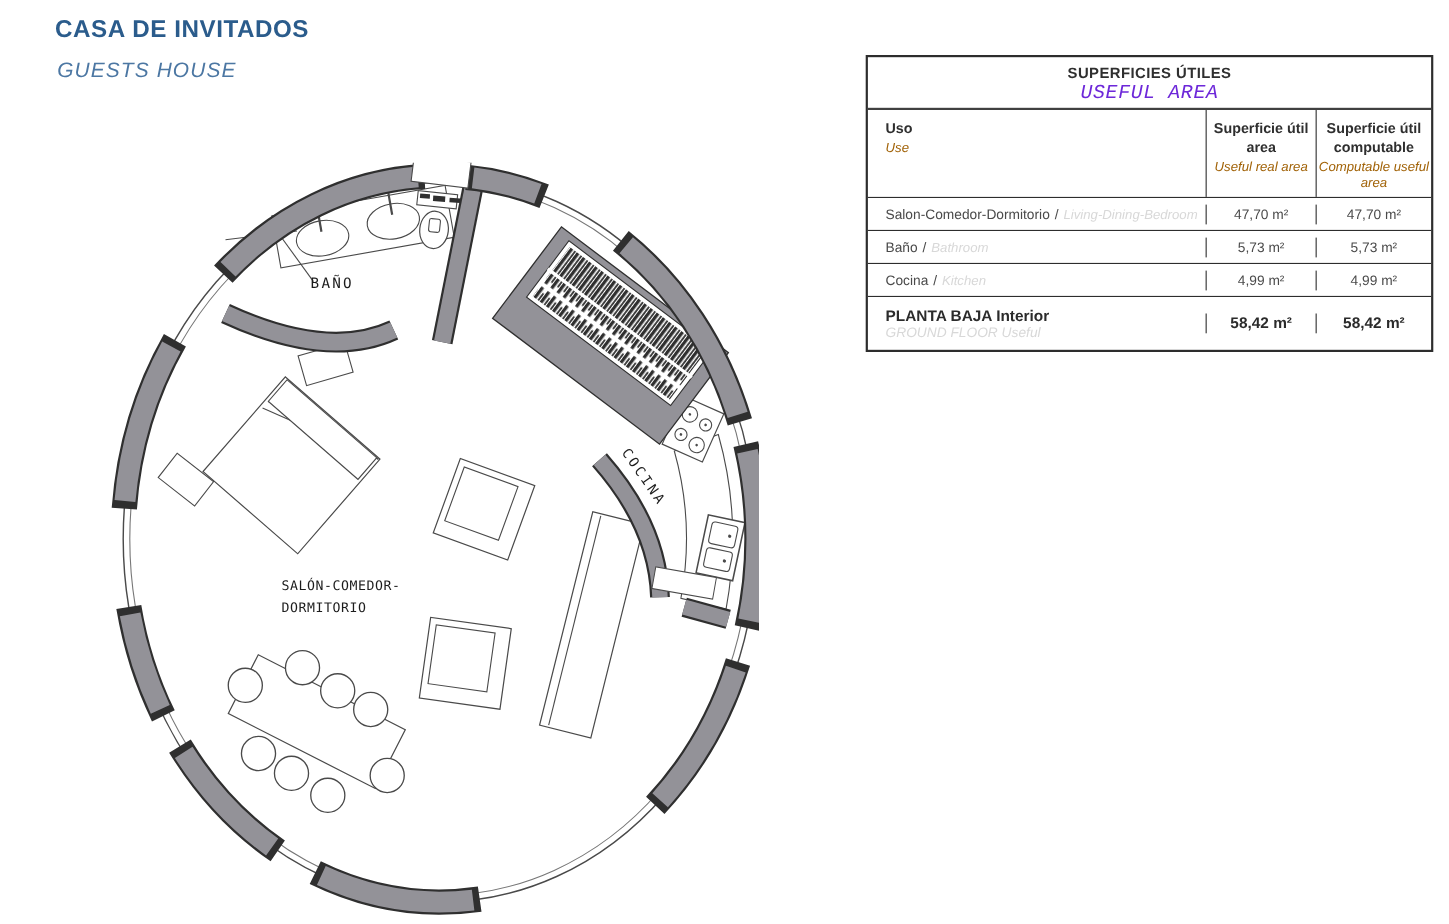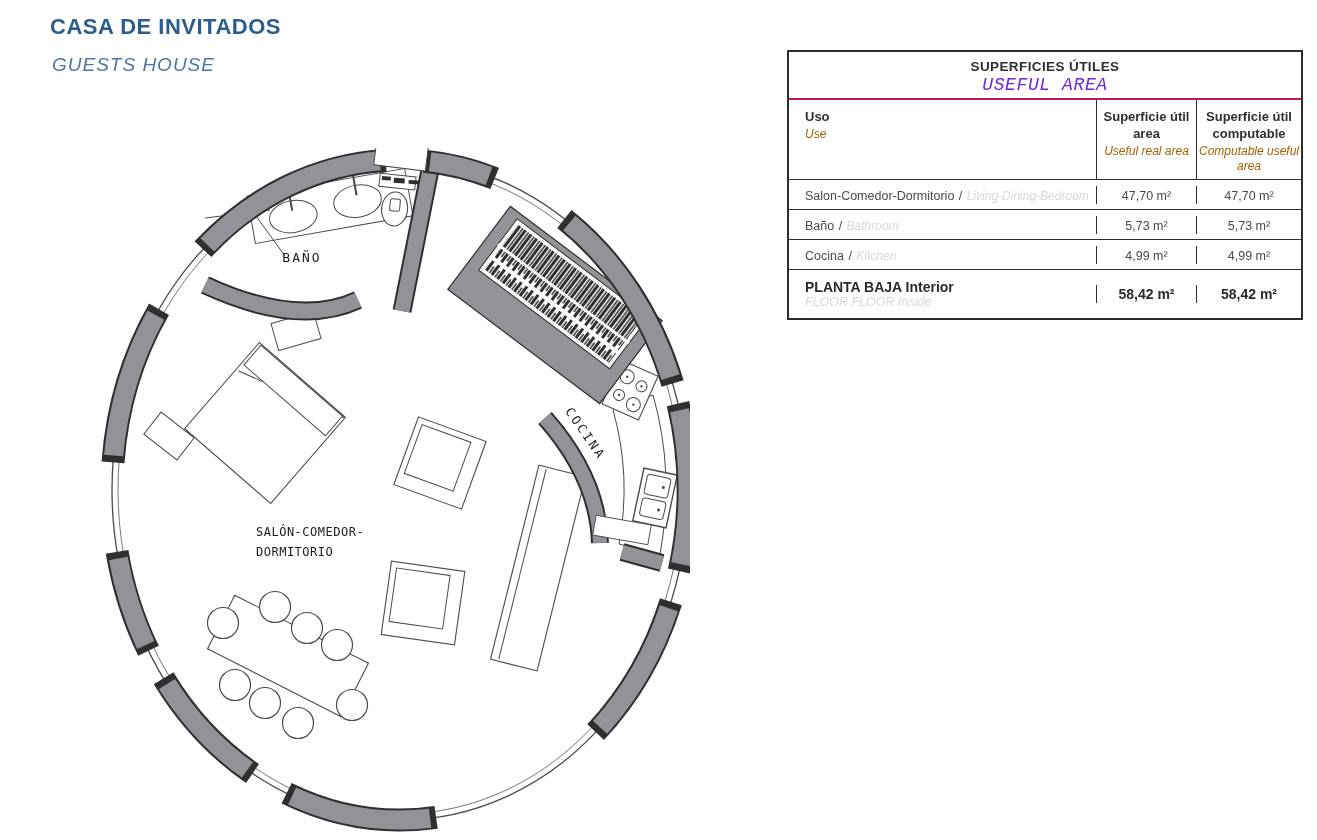--- a/index.html
+++ b/index.html
@@ -23,21 +23,21 @@
     font-family:"DejaVu Sans Mono", monospace;
     fill:#1c1c1c;
   }
   
   .area-table{
     position:absolute;left:787px;top:50px;width:516px;
     border:2px solid #2d2d2d;background:#fff;box-sizing:border-box;
     color:#3d3d3d;
   }
   .t-title{
-    border-bottom:2px solid #be185d;text-align:center;
+    border-bottom:2px solid #404040;text-align:center;
     height:48px;box-sizing:border-box;padding-top:7px;
   }
   .t-title .es{font-size:13.5px;font-weight:bold;letter-spacing:.4px;color:#2f2f2f;}
   .t-title .en{font-size:18px;font-style:italic;color:#6d28d9;letter-spacing:.6px;margin-top:1px;font-family:Liberation Mono, monospace;}
   .t-head{display:flex;height:80px;border-bottom:1.5px solid #2d2d2d;box-sizing:border-box;}
   .t-row{display:flex;height:30px;border-bottom:1.5px solid #2d2d2d;box-sizing:border-box;align-items:center;}
   .t-row.total{height:48px;border-bottom:none;}
   .c-use{width:307px;box-sizing:border-box;padding-left:16px;}
   .c-real{width:100px;box-sizing:border-box;border-left:1.5px solid #2d2d2d;text-align:center;}
   .c-comp{flex:1;box-sizing:border-box;border-left:1.5px solid #2d2d2d;text-align:center;}
@@ -278,21 +278,21 @@
       <span class="val">4,99 m²</span>
     </div>
     <div class="c-comp">
       <span class="val">4,99 m²</span>
     </div>
   </div>
 
   <div class="t-row total">
     <div class="c-use">
       <div class="u-es">PLANTA BAJA Interior</div>
-      <div class="t-en">FLOOR FLOOR Inside</div>
+      <div class="t-en">GROUND FLOOR Useful</div>
     </div>
     <div class="c-real">
       <span class="val">58,42 m²</span>
     </div>
     <div class="c-comp">
       <span class="val">58,42 m²</span>
     </div>
   </div>
 </div>
 

